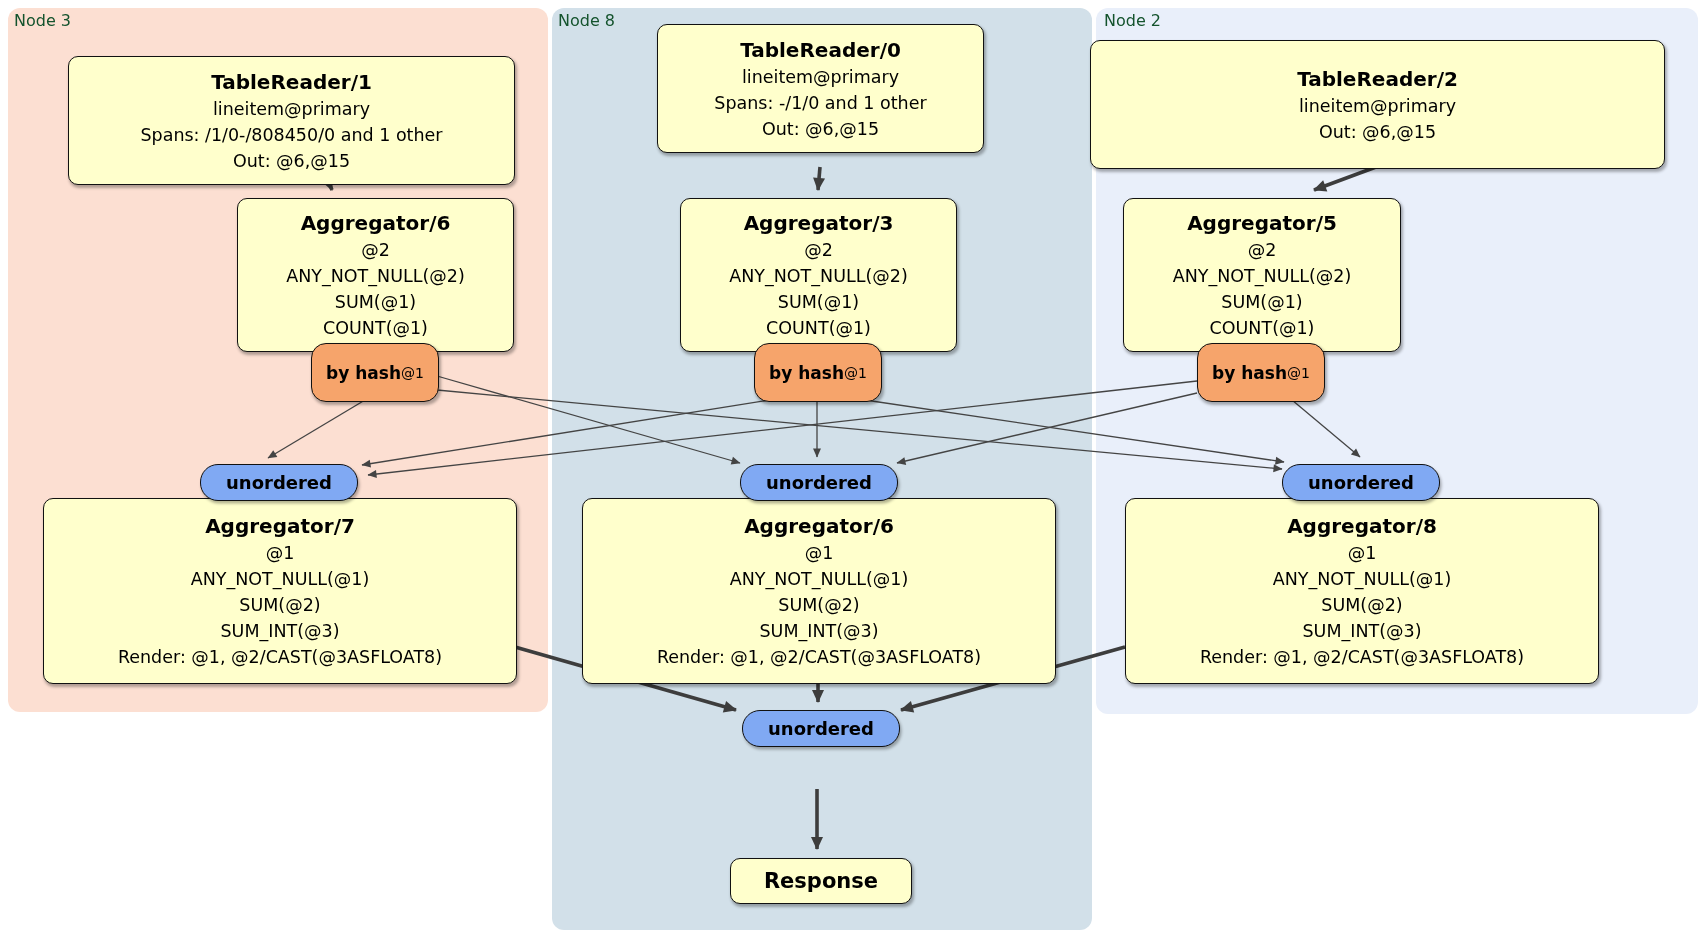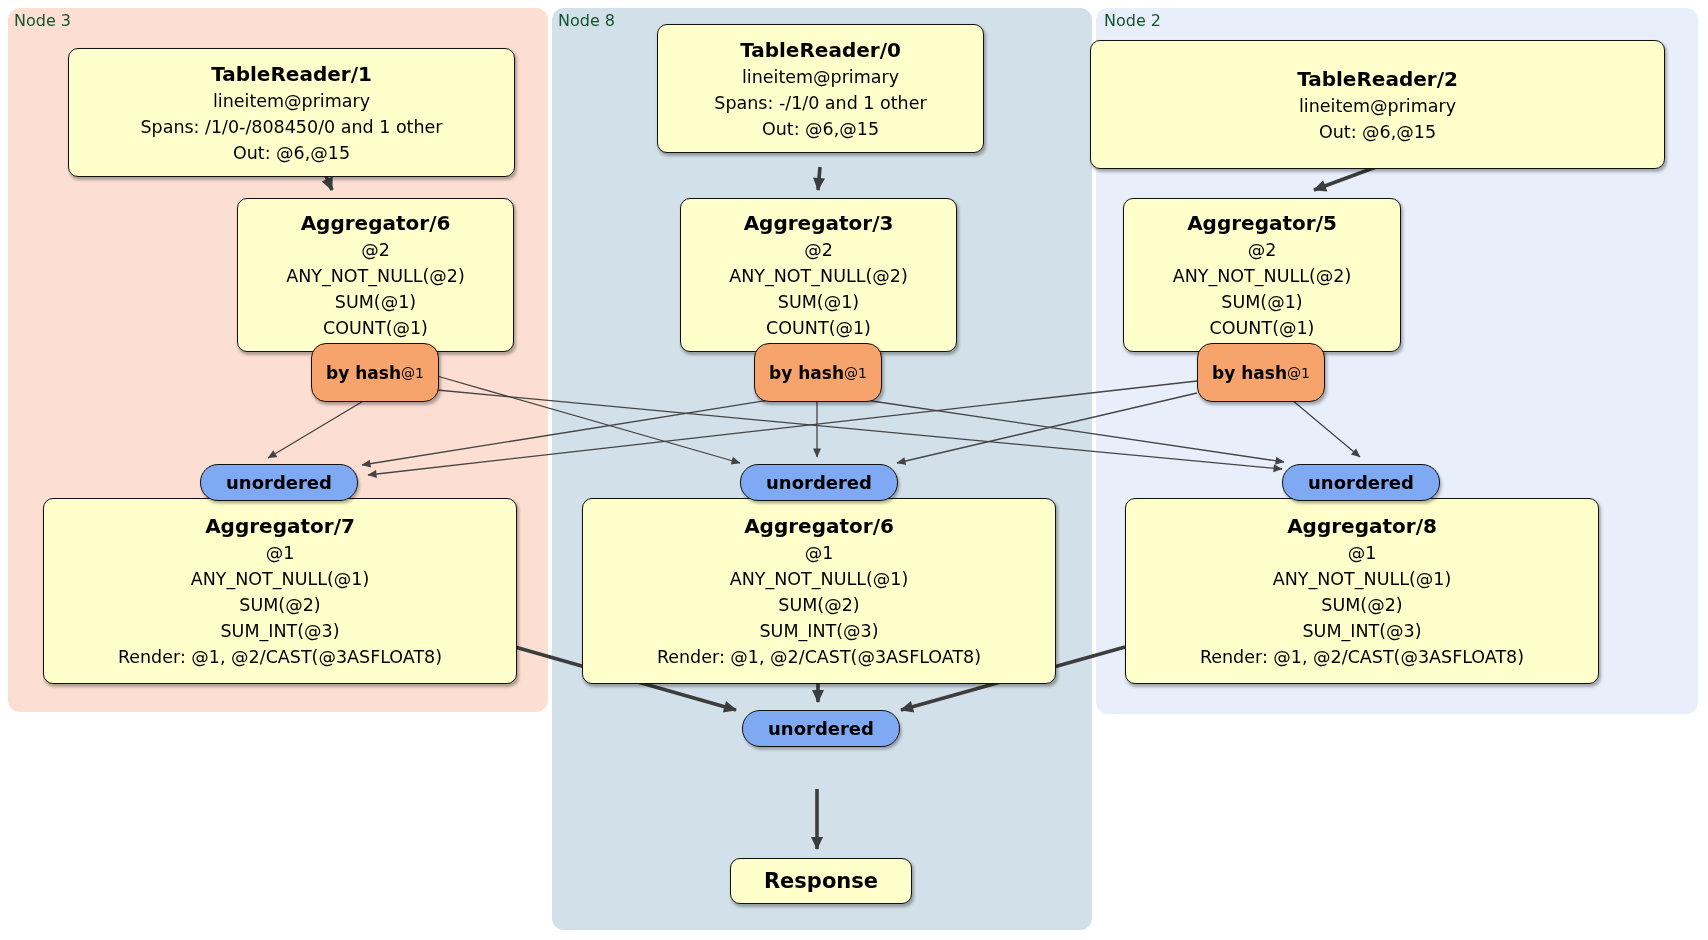--- a/index.html
+++ b/index.html
@@ -77,21 +77,21 @@
       <line x1="437" y1="390" x2="1282" y2="469" marker-end="url(#mthin)"></line>
       <line x1="770" y1="400" x2="362" y2="465" marker-end="url(#mthin)"></line>
       <line x1="817" y1="400" x2="817" y2="457" marker-end="url(#mthin)"></line>
       <line x1="865" y1="400" x2="1284" y2="462" marker-end="url(#mthin)"></line>
       <line x1="1197" y1="381" x2="368" y2="475" marker-end="url(#mthin)"></line>
       <line x1="1197" y1="393" x2="897" y2="463" marker-end="url(#mthin)"></line>
       <line x1="1292" y1="400" x2="1360" y2="457" marker-end="url(#mthin)"></line>
     </g>
   </svg>
 
-  <div class="pbox" style="left:68px;top:48px;width:445px;height:127px;">
+  <div class="pbox" style="left:68px;top:56px;width:445px;height:127px;">
     <div class="ptitle">TableReader/1</div>
     <div>lineitem@primary</div>
     <div>Spans: /1/0-/808450/0 and 1 other</div>
     <div>Out: @6,@15</div>
   </div>
   <div class="pbox" style="left:237px;top:198px;width:275px;height:152px;">
     <div class="ptitle">Aggregator/6</div>
     <div>@2</div>
     <div>ANY_NOT_NULL(@2)</div>
     <div>SUM(@1)</div>

